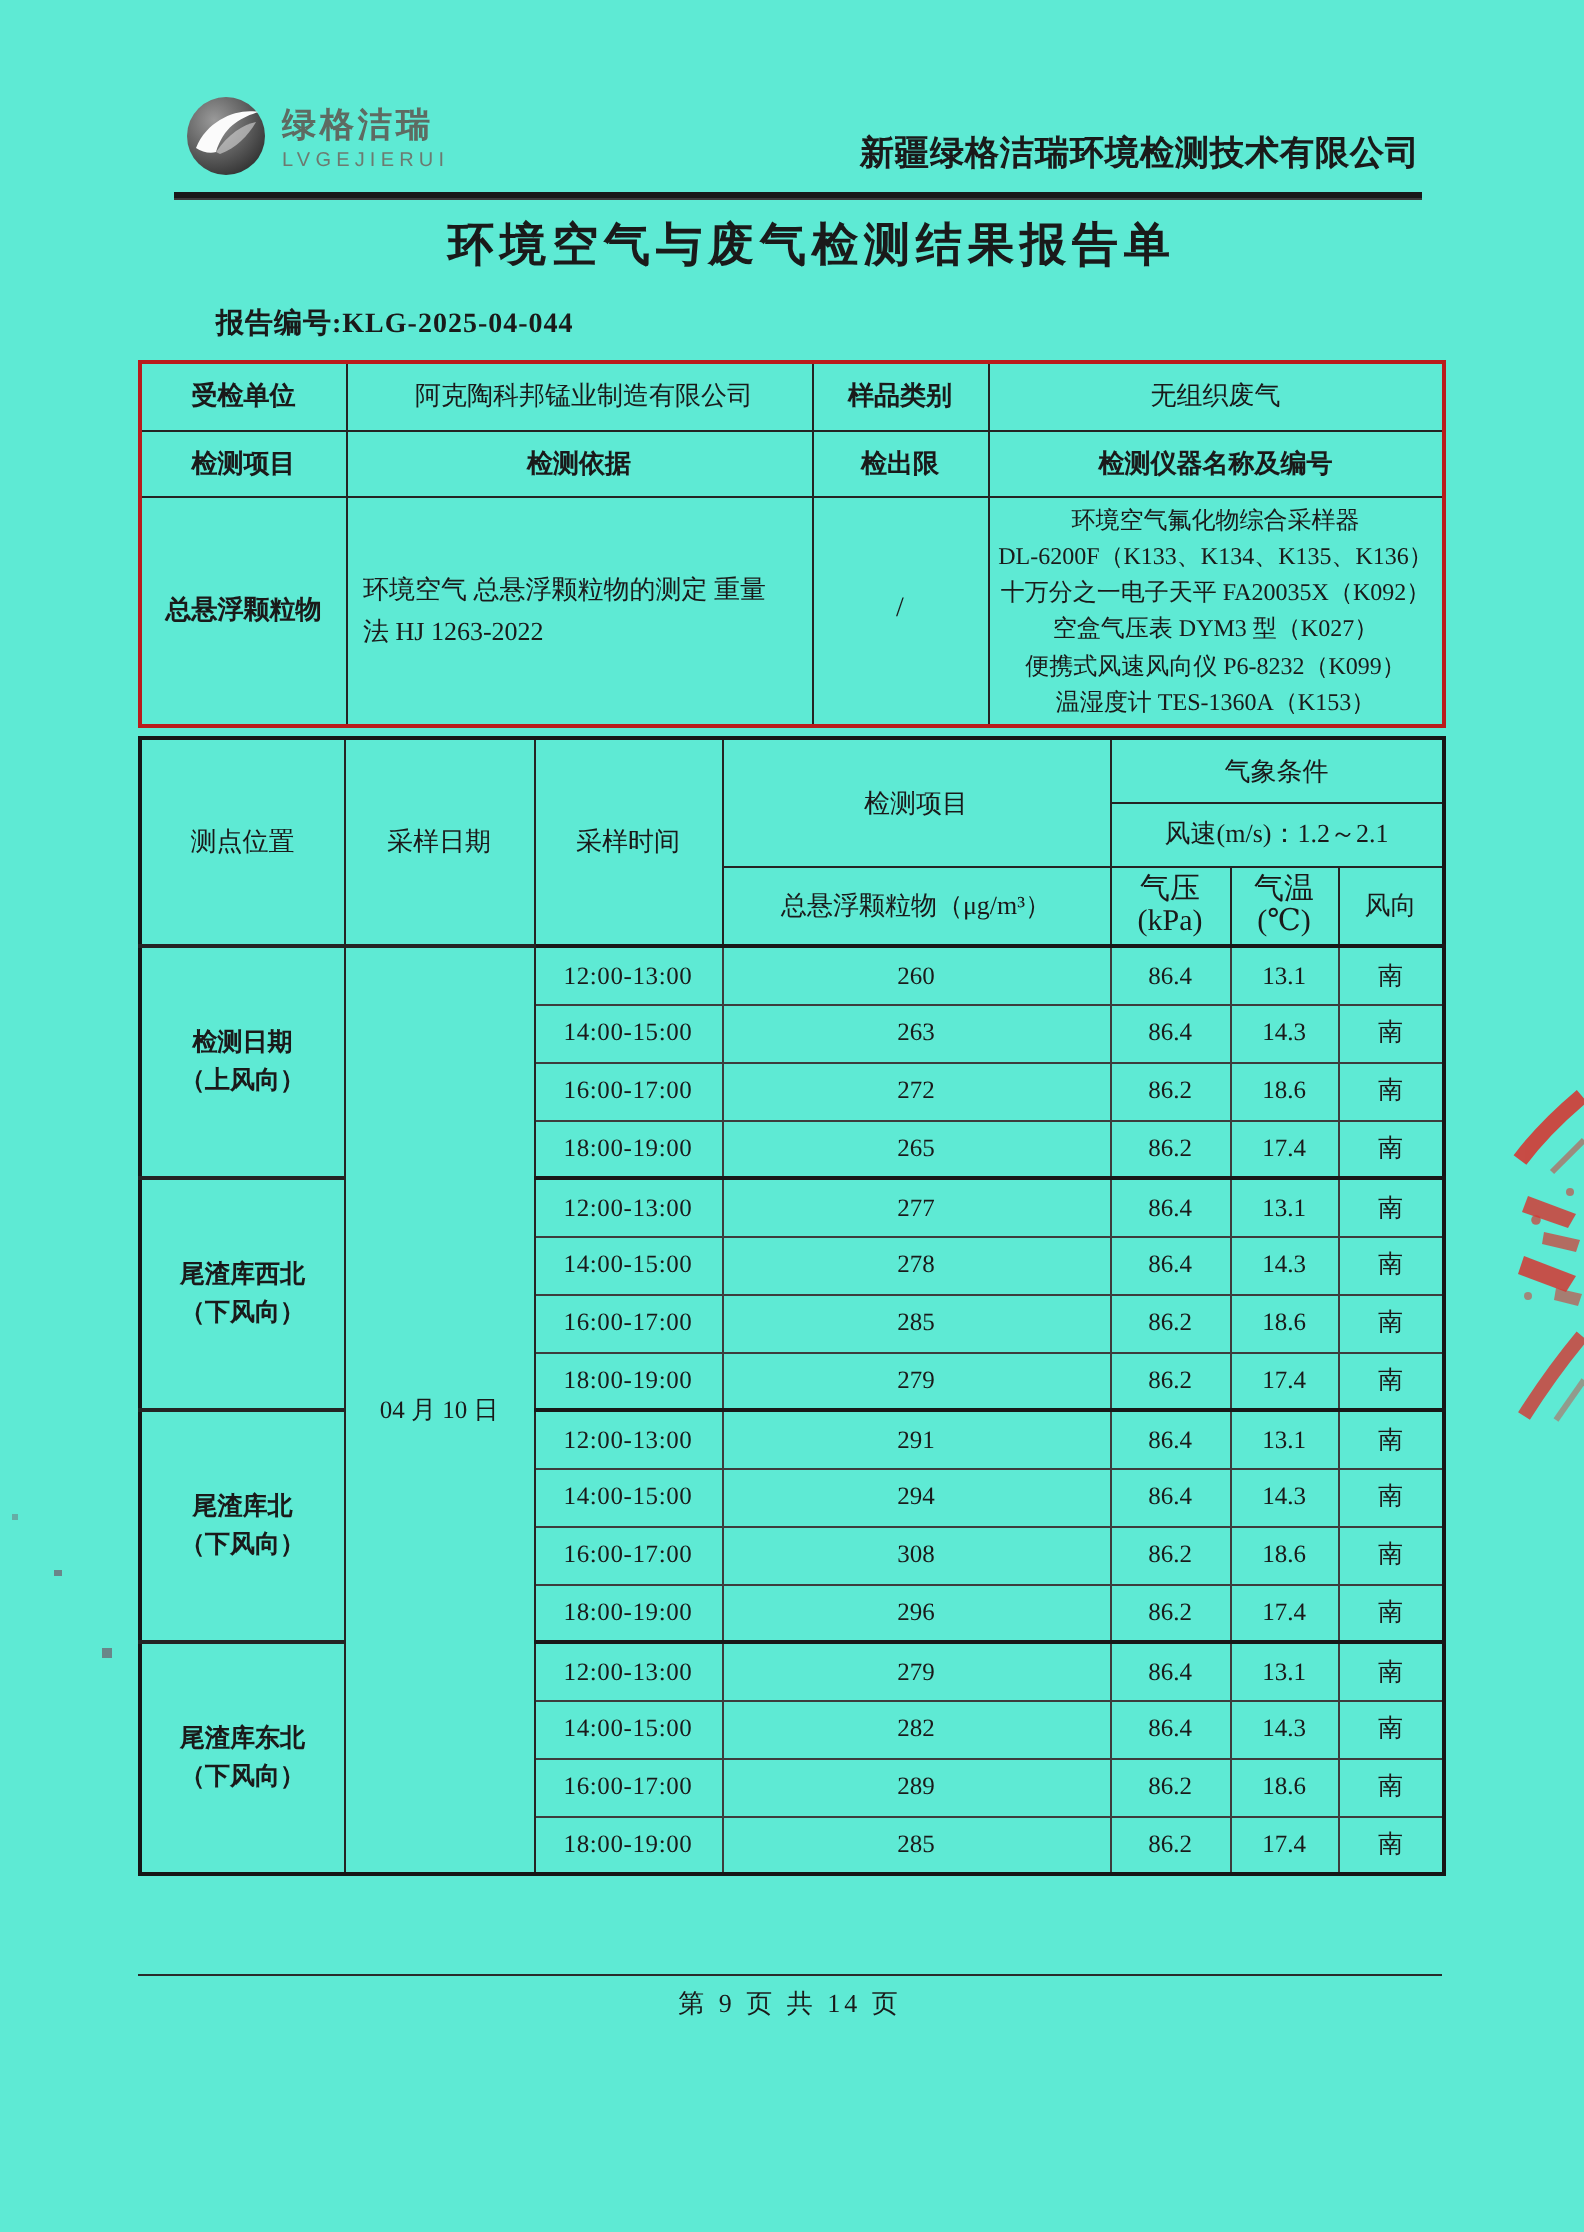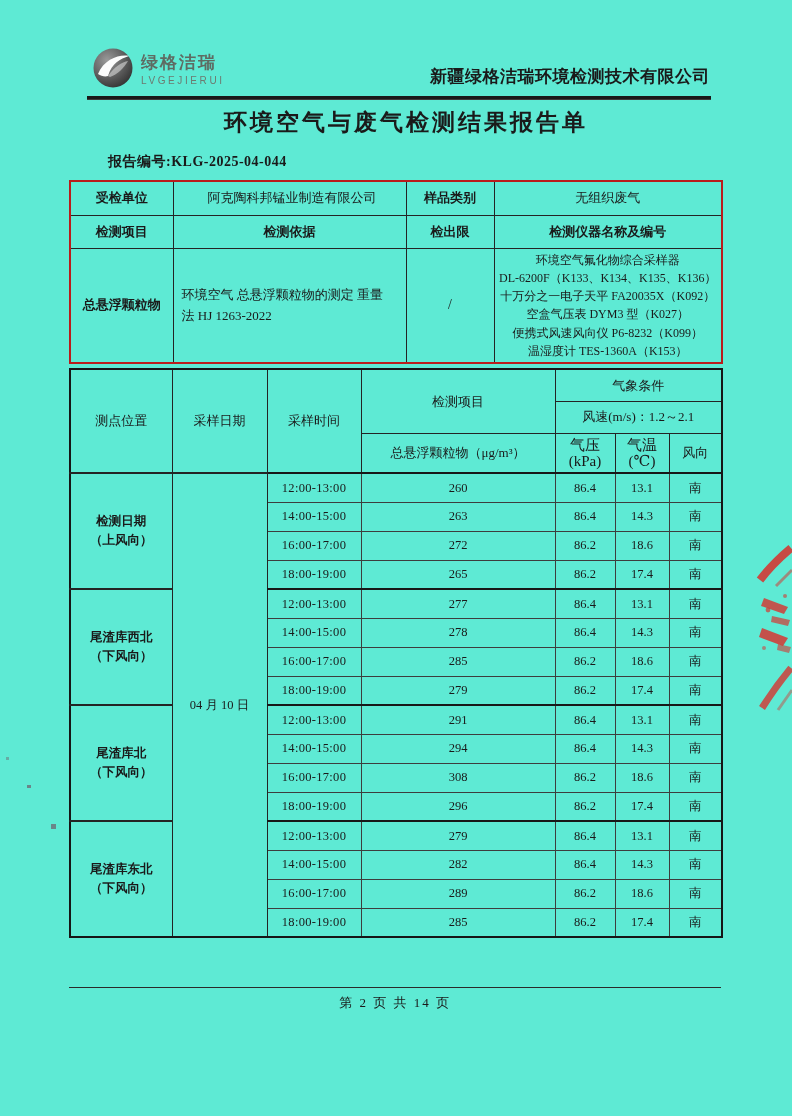--- a/index.html
+++ b/index.html
@@ -289,21 +289,21 @@
       <td class="time-cell">18:00-19:00</td>
       <td>285</td>
       <td>86.2</td>
       <td>17.4</td>
       <td>南</td>
     </tr>
   </tbody>
     </table>
 
   <div class="pg-footer">
-    <span>第 2 页 共 14 页</span>
+    <span>第 9 页 共 14 页</span>
   </div>
 
   <svg class="seal" viewBox="0 0 40 176">
     <g fill="none" stroke="#d63631" opacity="0.88">
       <path d="M8 40 Q 20 24 39 8" stroke-width="8"></path>
       <path d="M24 46 Q 32 38 40 30" stroke-width="3" opacity="0.6"></path>
     </g>
     <g fill="#d63631">
       <path d="M12 58 l24 9 -4 7 -23 -8 z" opacity="0.82"></path>
       <path d="M20 76 l18 4 -2 6 -17 -4 z" opacity="0.7"></path>

